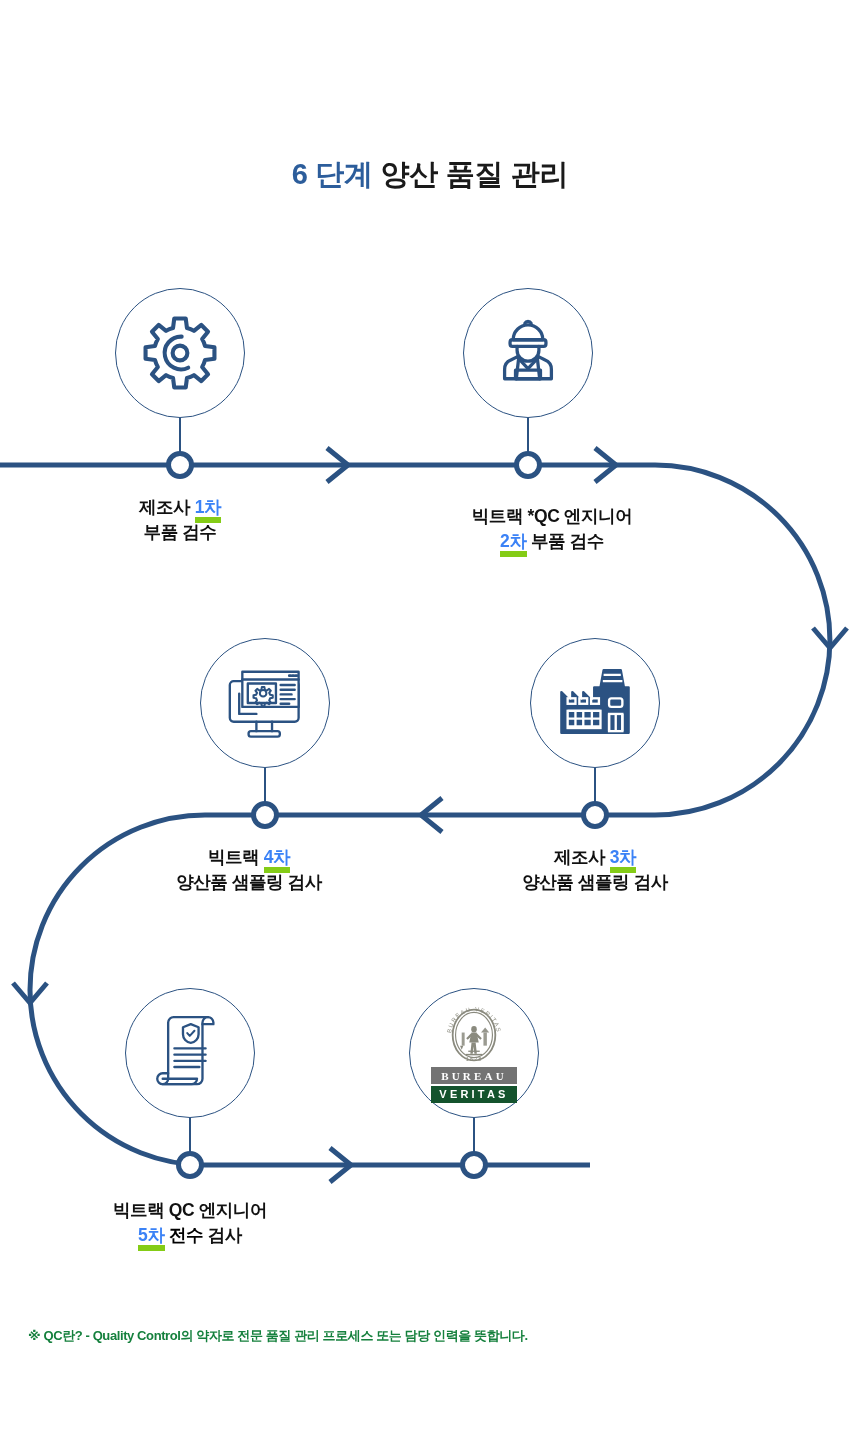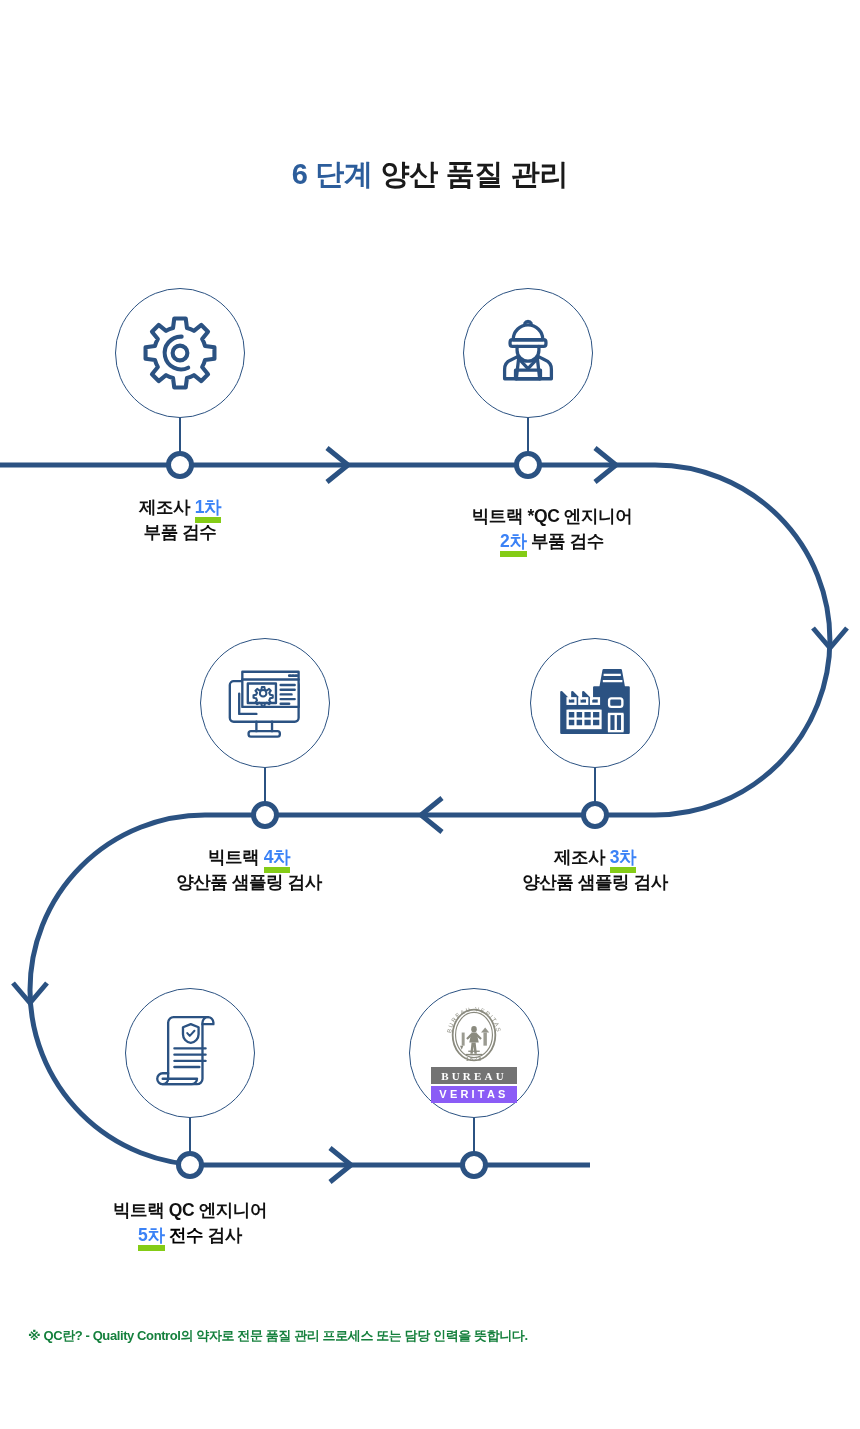--- a/index.html
+++ b/index.html
@@ -81,21 +81,21 @@
 
   
   .bv { display: flex; flex-direction: column; align-items: center; }
   .bv-bar {
     width: 86px; height: 17px;
     display: flex; align-items: center; justify-content: center;
     font-size: 11px; font-weight: 700; letter-spacing: 3.2px;
     color: #ffffff;
   }
   .bv-bar.gray { background: #737373; font-family: Liberation Serif, serif; }
-  .bv-bar.red  { background: #8b5cf6; margin-top: 1.5px; }
+  .bv-bar.red  { background: #14532d; margin-top: 1.5px; }
 </style>
 </head>
 <body>
 
 <div id="stage">
 
   <div class="subtitle"><span class="accent">6 단계</span><span> 양산 품질 관리</span></div>
 
   <svg id="flow-svg" viewBox="0 0 860 1429" xmlns="http://www.w3.org/2000/svg">
     <g fill="none" stroke="#2b5282" stroke-width="5" stroke-linecap="butt">

